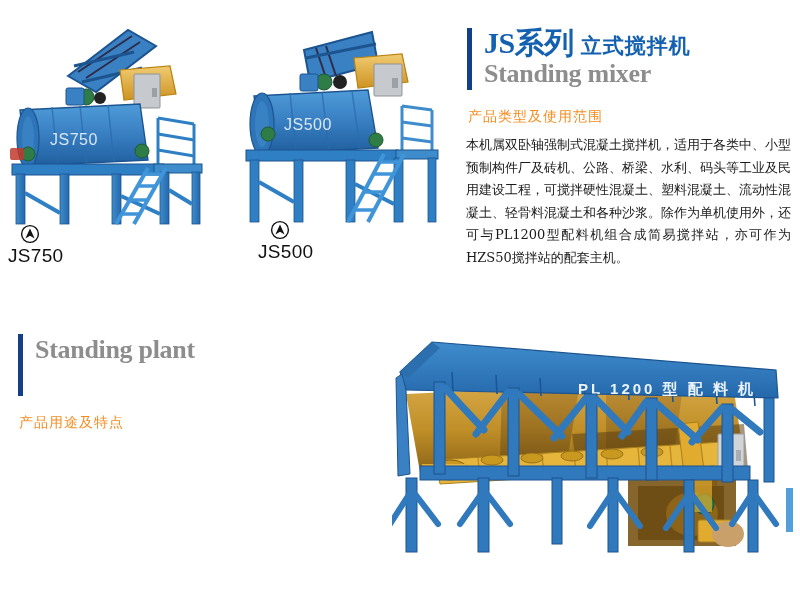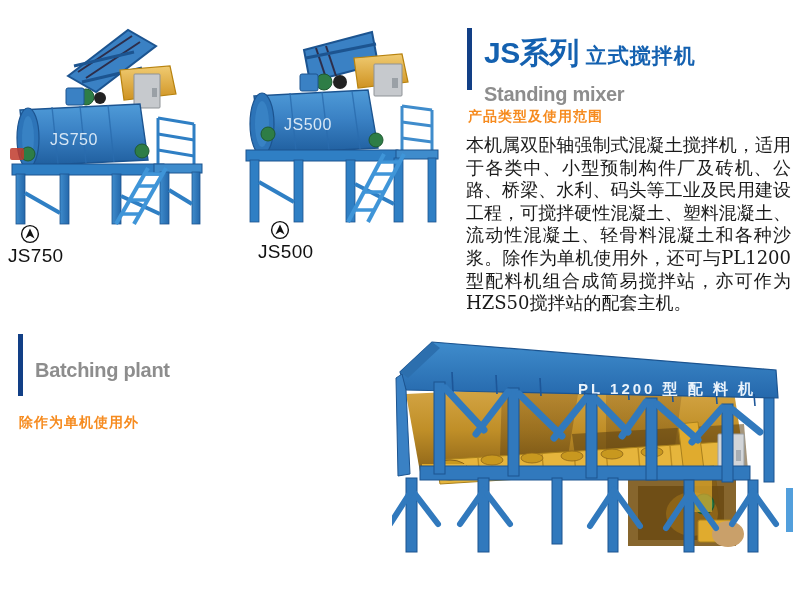--- a/index.html
+++ b/index.html
@@ -39,21 +39,22 @@
     position: absolute;
     left: 0;
     top: 2px;
     width: 5px;
     height: 62px;
     background: #123f86;
   }
   .headlines {
     position: absolute;
     left: 17px;
-    top: 12px;
+    top: 2px;
+    font-family: Liberation Serif, serif;
   }
   .h-line1 {
     white-space: nowrap;
     line-height: 1;
     margin: 0;
     padding: 0;
   }
   .h-model {
     font-size: 30px;
     font-weight: bold;
@@ -61,44 +62,44 @@
     letter-spacing: -0.5px;
   }
   .h-cn {
     font-size: 21px;
     font-weight: bold;
     color: #1461b0;
     margin-left: 7px;
     letter-spacing: 1px;
   }
   .h-line2 {
-    font-size: 20px;
+    font-size: 26px;
     font-weight: bold;
     color: #8d8d8d;
     line-height: 1;
-    margin-top: 16px;
+    margin-top: 3px;
     letter-spacing: -0.3px;
     white-space: nowrap;
   }
 
   
   .subhead {
     position: absolute;
     font-size: 14px;
-    font-weight: bold;
+    font-weight: normal;
     color: #f68b1f;
     letter-spacing: 1px;
     white-space: nowrap;
   }
 
   
   .bodytext {
     position: absolute;
     font-family: "DejaVu Serif", "Liberation Serif", serif;
-    font-size: 18px;
+    font-size: 13px;
     line-height: 22.6px;
     color: #1a1a1a;
     text-align: justify;
     text-justify: inter-ideograph;
   }
 
   
   .caption {
     position: absolute;
     white-space: nowrap;
@@ -326,25 +327,25 @@
     <div class="subhead" style="left:468px; top:108px;">产品类型及使用范围</div>
 
     <div class="bodytext" style="left:466px; top:134px; width:325px;">本机属双卧轴强制式混凝土搅拌机，适用于各类中、小型预制构件厂及砖机、公路、桥梁、水利、码头等工业及民用建设工程，可搅拌硬性混凝土、塑料混凝土、流动性混凝土、轻骨料混凝土和各种沙浆。除作为单机使用外，还可与PL1200型配料机组合成简易搅拌站，亦可作为HZS50搅拌站的配套主机。</div>
   </div>
 
   <div class="section" id="section-pl">
 
     <div class="headblock" style="left:18px; top:22px;">
       <div class="headbar"></div>
       <div class="headlines">
-        <div class="h-line2">Batching plant</div>
+        <div class="h-line2">Standing plant</div>
       </div>
     </div>
 
-    <div class="subhead" style="left:19px; top:104px;">除作为单机使用外</div>
+    <div class="subhead" style="left:19px; top:104px;">产品用途及特点</div>
 
 
     <div class="machine" style="left:392px; top:28px;">
       <svg width="402" height="225" viewBox="0 0 402 225">
         <defs>
           <linearGradient id="binG" x1="0" y1="0" x2="0" y2="1">
             <stop offset="0" stop-color="#d9ab4c"></stop>
             <stop offset="0.55" stop-color="#c08f28"></stop>
             <stop offset="1" stop-color="#8d6418"></stop>
           </linearGradient>

